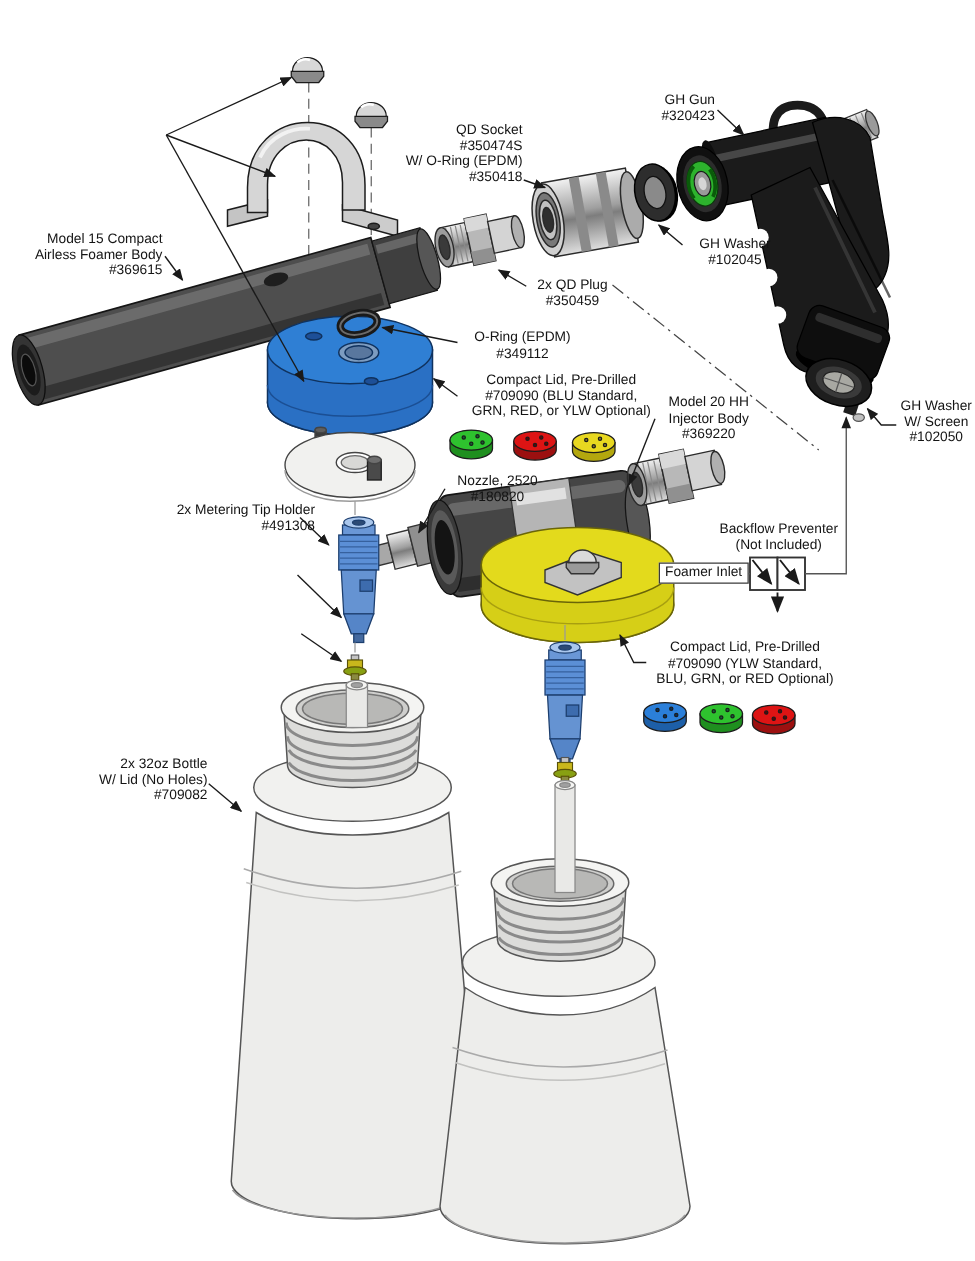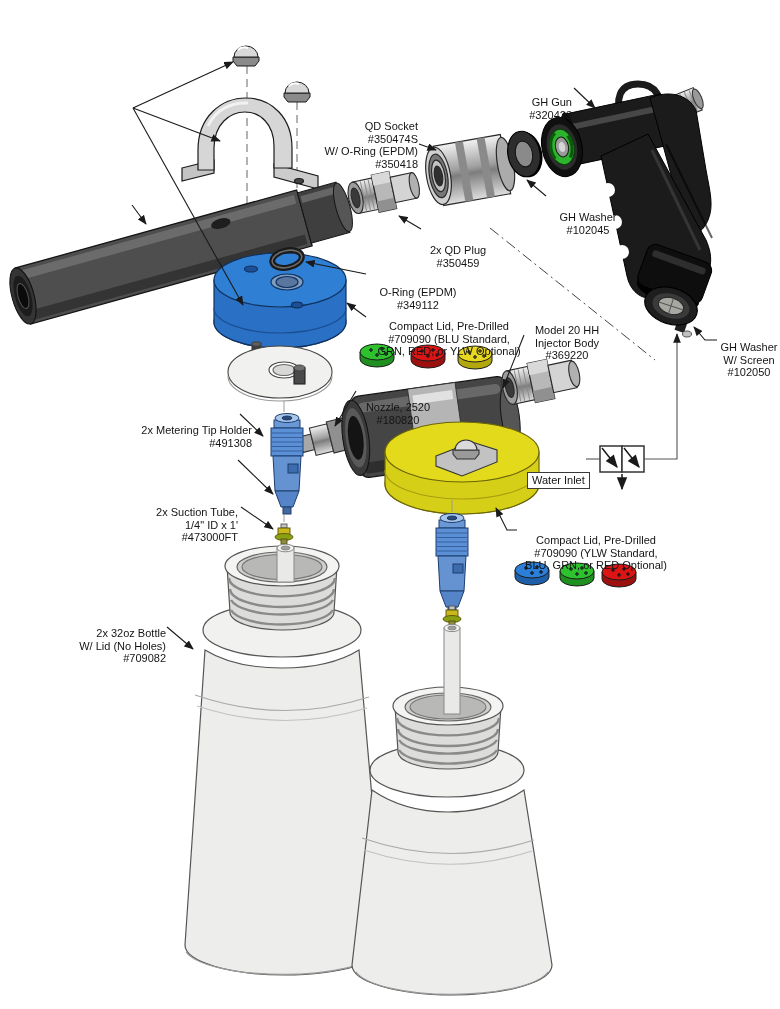--- a/index.html
+++ b/index.html
@@ -1,20 +1,20 @@
 <!DOCTYPE html>
 <html><head>
 <meta charset="utf-8">
 <style>
   html,body{margin:0;padding:0;background:#ffffff;}
   .canvas{position:relative;width:780px;height:1009px;background:#fff;overflow:hidden;
           font-family:"Liberation Sans", sans-serif;}
   svg{position:absolute;left:0;top:0;}
   .lbl{position:absolute;font-size:11px;line-height:12.5px;color:#141414;
-       white-space:pre-line;margin-top:22px;}
+       white-space:pre-line;}
   .ra{text-align:right;}
   .ca{text-align:center;}
   .la{text-align:center;}
   .box{border:1.4px solid #3a3a3a;padding:1px 4px;background:#fff;white-space:nowrap;}
 </style>
 </head>
 <body>
 
 <div class="canvas">
 
@@ -375,49 +375,51 @@
     <line x1="356" y1="391" x2="335" y2="426" marker-end="url(#arw)"></line>
     <line x1="240" y1="414" x2="263" y2="436" marker-end="url(#arw)"></line>
     <line x1="238" y1="460" x2="273" y2="494" marker-end="url(#arw)"></line>
     <line x1="241" y1="507" x2="273" y2="529" marker-end="url(#arw)"></line>
     <path d="M717,340 L705,340 L694,327" marker-end="url(#arw)"></path>
     <path d="M517,530 L507,530 L496,508" marker-end="url(#arw)"></path>
     <line x1="167" y1="627" x2="193" y2="649" marker-end="url(#arw)"></line>
   </g>
 </svg>
 
+<div class="lbl ra" style="left:14px;top:185px;width:116px">Model 15 Compact
+Airless Foamer Body
+#369615</div>
 <div class="lbl ra" style="left:318px;top:98px;width:100px">QD Socket
 #350474S
 W/ O-Ring (EPDM)
 #350418</div>
 <div class="lbl ra" style="left:492px;top:74px;width:80px">GH Gun
 #320423</div>
 <div class="lbl la" style="left:548px;top:189px;width:80px">GH Washer
 #102045</div>
 <div class="lbl la" style="left:423px;top:222px;width:70px">2x QD Plug
 #350459</div>
 <div class="lbl la" style="left:368px;top:264px;width:100px">O-Ring (EPDM)
 #349112</div>
 <div class="lbl la" style="left:368px;top:298px;width:162px">Compact Lid, Pre-Drilled
 #709090 (BLU Standard,
 GRN, RED, or YLW Optional)</div>
-<div class="lbl la" style="left:527px;top:302px;width:80px">Model 20 HH
+<div class="lbl la" style="left:527px;top:316px;width:80px">Model 20 HH
 Injector Body
 #369220</div>
 <div class="lbl la" style="left:358px;top:379px;width:80px">Nozzle, 2520
 #180820</div>
 <div class="lbl ra" style="left:132px;top:402px;width:120px">2x Metering Tip Holder
 #491308</div>
-<div class="lbl ra" style="left:128px;top:484px;width:110px">2x Suction Tube,
-1/4" ID x 1'
-#473000FT</div>
 <div class="lbl la" style="left:718px;top:319px;width:62px">GH Washer
 W/ Screen
 #102050</div>
+<div class="lbl ca" style="left:552px;top:417px;width:142px">Backflow Preventer
+(Not Included)</div>
 <div class="lbl la" style="left:520px;top:512px;width:152px">Compact Lid, Pre-Drilled
 #709090 (YLW Standard,
 BLU, GRN, or RED Optional)</div>
 <div class="lbl ra" style="left:58px;top:605px;width:108px">2x 32oz Bottle
 W/ Lid (No Holes)
 #709082</div>
-<div class="lbl box" style="left:527px;top:450px">Water Inlet</div>
+<div class="lbl box" style="left:527px;top:450px">Foamer Inlet</div>
 
 </div>
 
 </body></html>

